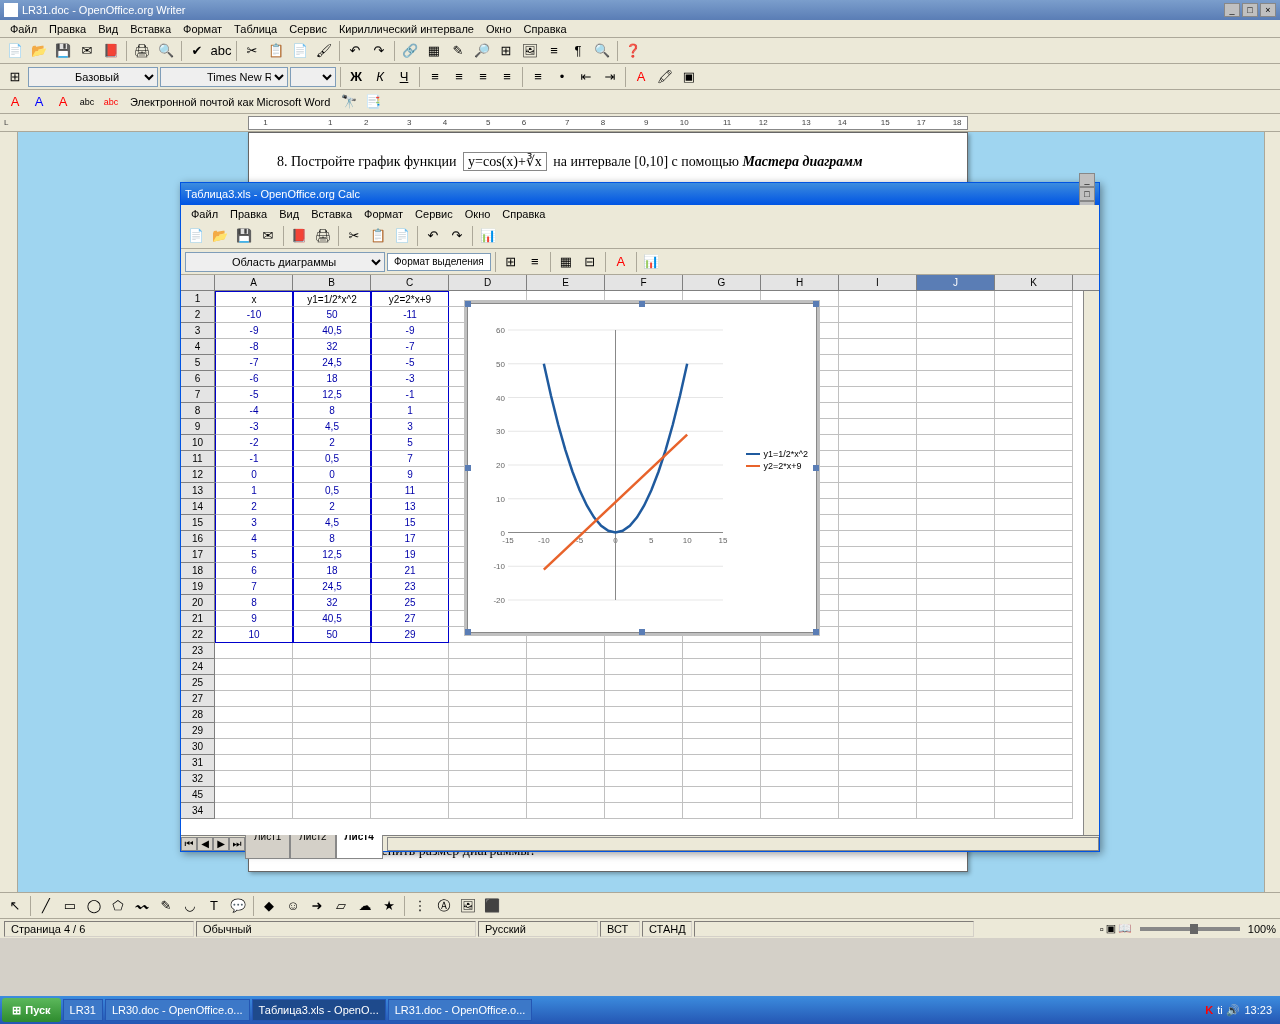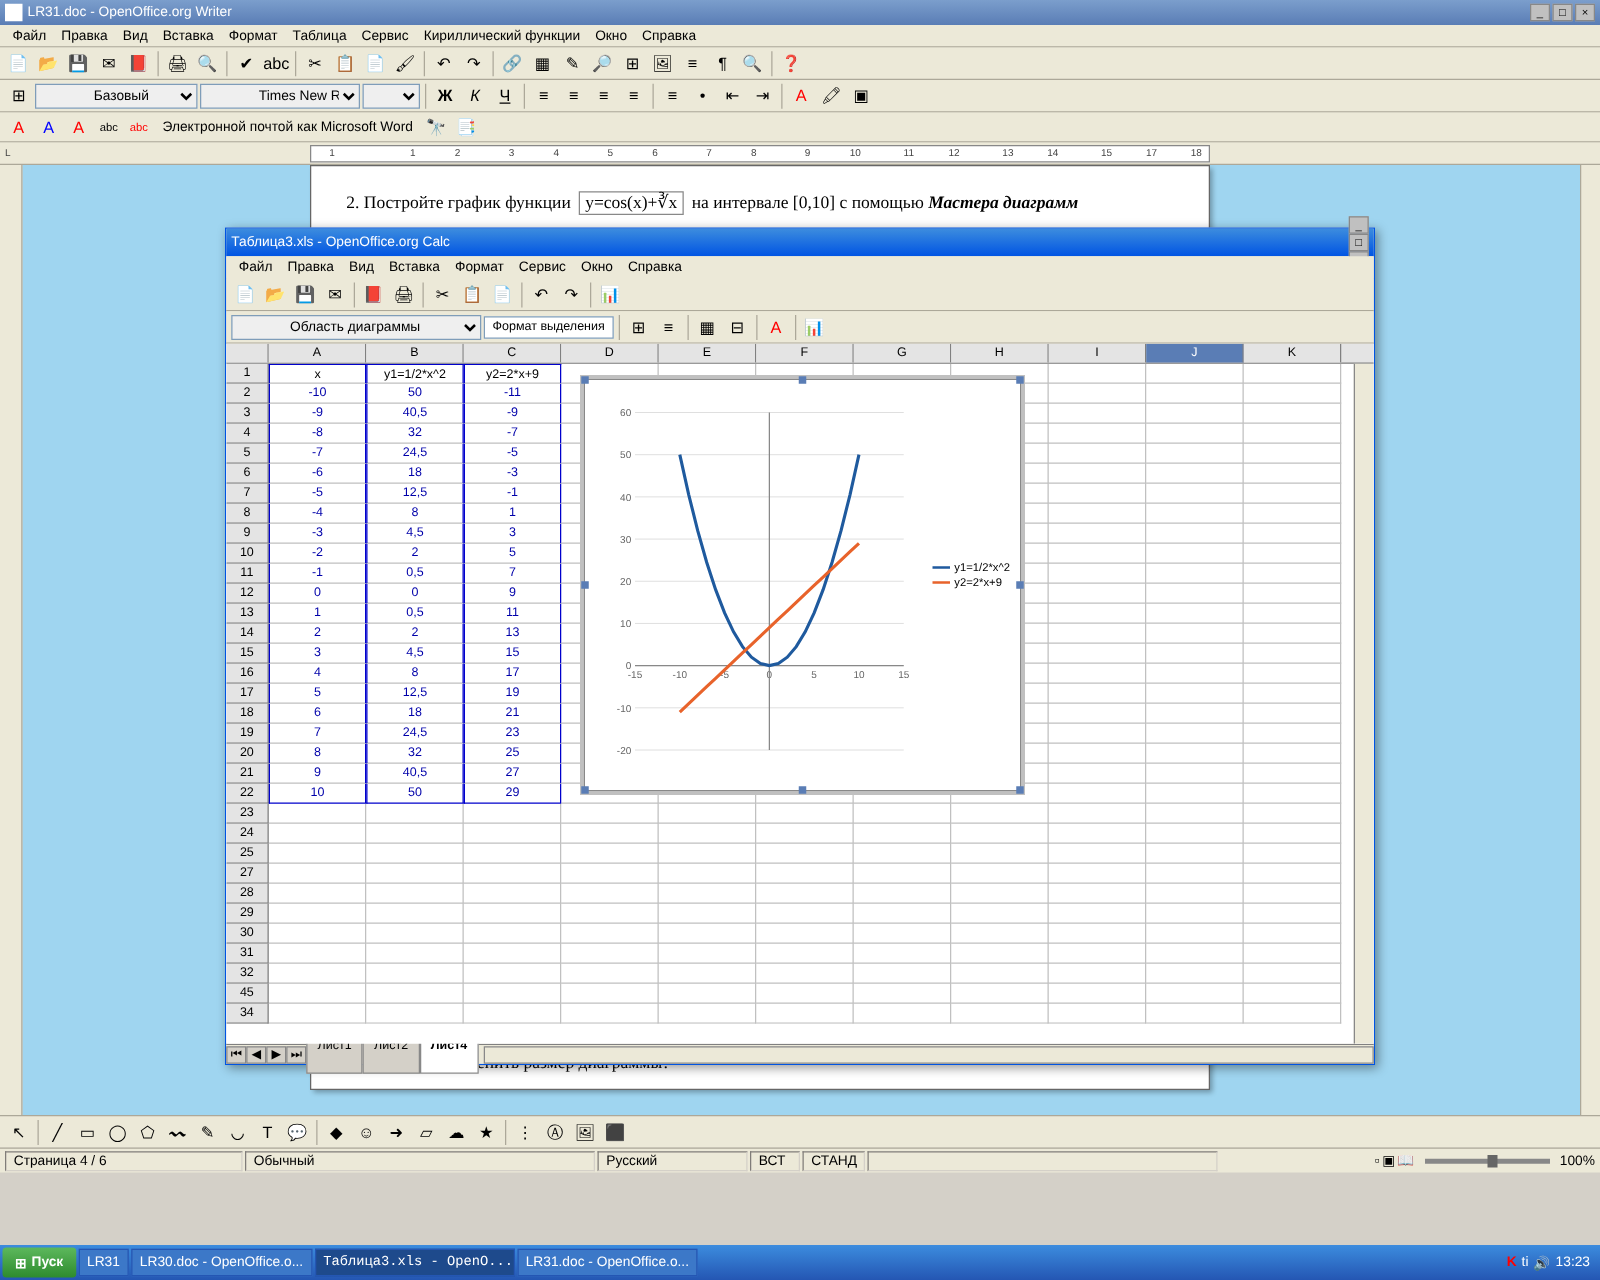--- a/index.html
+++ b/index.html
@@ -31,21 +31,21 @@
 .writer-page { position: absolute; left: 248px; top: 0; width: 720px; background: #fff; border: 1px solid #666; box-shadow: 2px 2px 4px rgba(0,0,0,0.3); padding: 20px 28px; font-family: 'Times New Roman', serif; font-size: 14px; }
 .writer-scroll-v { position: absolute; right: 0; top: 0; width: 16px; height: 100%; background: #ece9d8; border-left: 1px solid #aca899; }
 
 .writer-drawbar { height: 26px; background: #ece9d8; border-top: 1px solid #aca899; display: flex; align-items: center; padding: 0 4px; gap: 2px; }
 .writer-statusbar { height: 20px; background: #ece9d8; border-top: 1px solid #aca899; display: flex; align-items: center; padding: 0 4px; font-size: 11px; }
 .status-cell { border: 1px inset #d4d0c8; padding: 1px 6px; height: 16px; margin-right: 2px; }
 
 .taskbar { position: absolute; bottom: 0; left: 0; right: 0; height: 28px; background: linear-gradient(#3c8cde, #2456b3); display: flex; align-items: center; padding: 0 2px; }
 .start-btn { height: 24px; padding: 0 10px; background: linear-gradient(#5cb85c, #2e8b2e); border-radius: 3px; color: #fff; font-weight: bold; display: flex; align-items: center; cursor: pointer; font-size: 11px; }
 .task-btn { height: 22px; padding: 0 6px; background: #3c78c8; border: 1px solid #2456b3; color: #fff; font-size: 11px; display: flex; align-items: center; margin-left: 2px; cursor: pointer; max-width: 160px; overflow: hidden; white-space: nowrap; }
-.task-btn.active { background: #1e4a8c; font-family: Liberation Mono, monospace; }
+.task-btn.active { background: #1e4a8c; }
 .tray { margin-left: auto; color: #fff; font-size: 11px; padding: 0 6px; display: flex; align-items: center; gap: 4px; }
 
 
 .calc-window { position: absolute; left: 180px; top: 182px; width: 920px; height: 670px; background: #ece9d8; border: 1px solid #0054e3; box-shadow: 2px 2px 8px rgba(0,0,0,0.4); display: flex; flex-direction: column; }
 .calc-titlebar { height: 22px; background: linear-gradient(#3c8cde, #0054e3); color: #fff; display: flex; align-items: center; padding: 0 4px; font-size: 11px; }
 .calc-menubar { height: 18px; background: #ece9d8; display: flex; align-items: center; padding: 0 4px; font-size: 11px; }
 .calc-menubar span { padding: 2px 6px; cursor: pointer; }
 .calc-toolbar { height: 26px; background: #ece9d8; border-bottom: 1px solid #aca899; display: flex; align-items: center; padding: 0 4px; gap: 2px; }
 .calc-toolbar2 { height: 26px; background: #ece9d8; border-bottom: 1px solid #aca899; display: flex; align-items: center; padding: 0 4px; gap: 2px; }
 
@@ -94,21 +94,21 @@
 </div>
 
 <div class="writer-menubar">
   <span>Файл</span>
   <span>Правка</span>
   <span>Вид</span>
   <span>Вставка</span>
   <span>Формат</span>
   <span>Таблица</span>
   <span>Сервис</span>
-  <span>Кириллический функции</span>
+  <span>Кириллический интервале</span>
   <span>Окно</span>
   <span>Справка</span>
 </div>
 
 <div class="writer-toolbar">
   <div class="tb-btn">📄</div>
   <div class="tb-btn">📂</div>
   <div class="tb-btn">💾</div>
   <div class="tb-btn">✉</div>
   <div class="tb-btn">📕</div>
@@ -197,21 +197,21 @@
       <span style="left:88%">15</span>
       <span style="left:93%">17</span>
       <span style="left:98%">18</span>
   </div>
 </div>
 
 <div class="writer-body">
   <div class="vruler"></div>
   <div class="writer-page" style="height:740px">
     <div style="font-size:14px">
-      <span>2. Постройте график функции</span>
+      <span>8. Постройте график функции</span>
       <span style="border:1px solid #888;padding:1px 4px;margin:0 3px">y=cos(x)+∛x</span>
       <span>на интервале  [0,10]  с помощью</span>
       <i><b>Мастера диаграмм</b></i>
     </div>
     <div style="position:absolute;bottom:12px;left:28px;font-size:14px">4. Как можно изменить размер диаграммы?</div>
   </div>
   <div class="writer-scroll-v"></div>
 </div>
 
 <div class="writer-drawbar">

